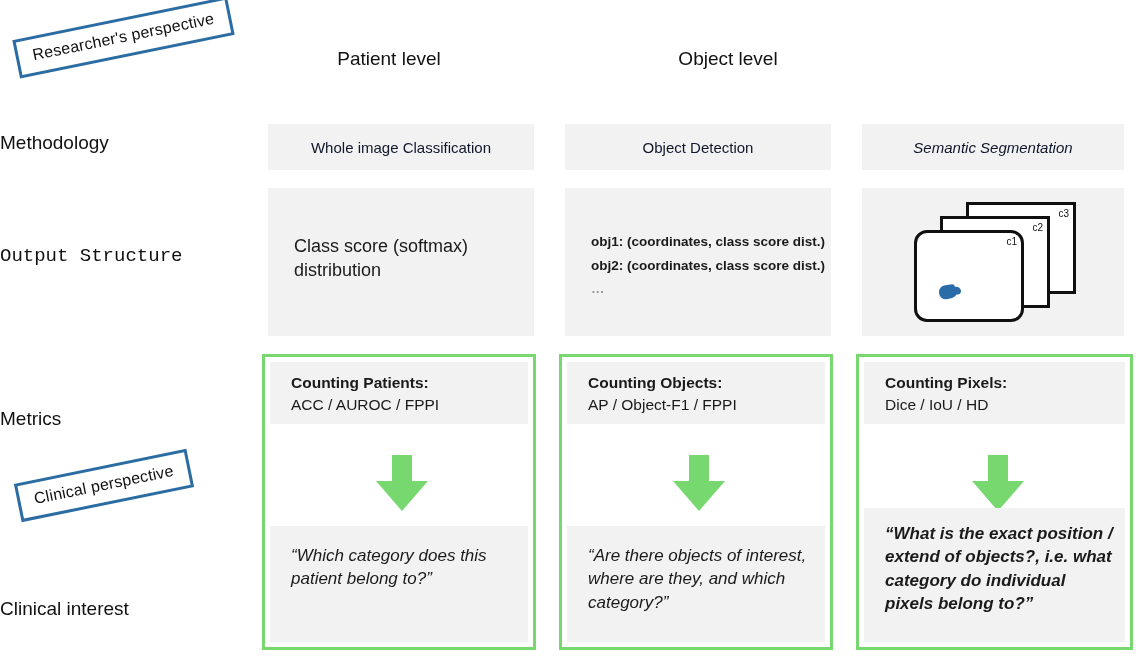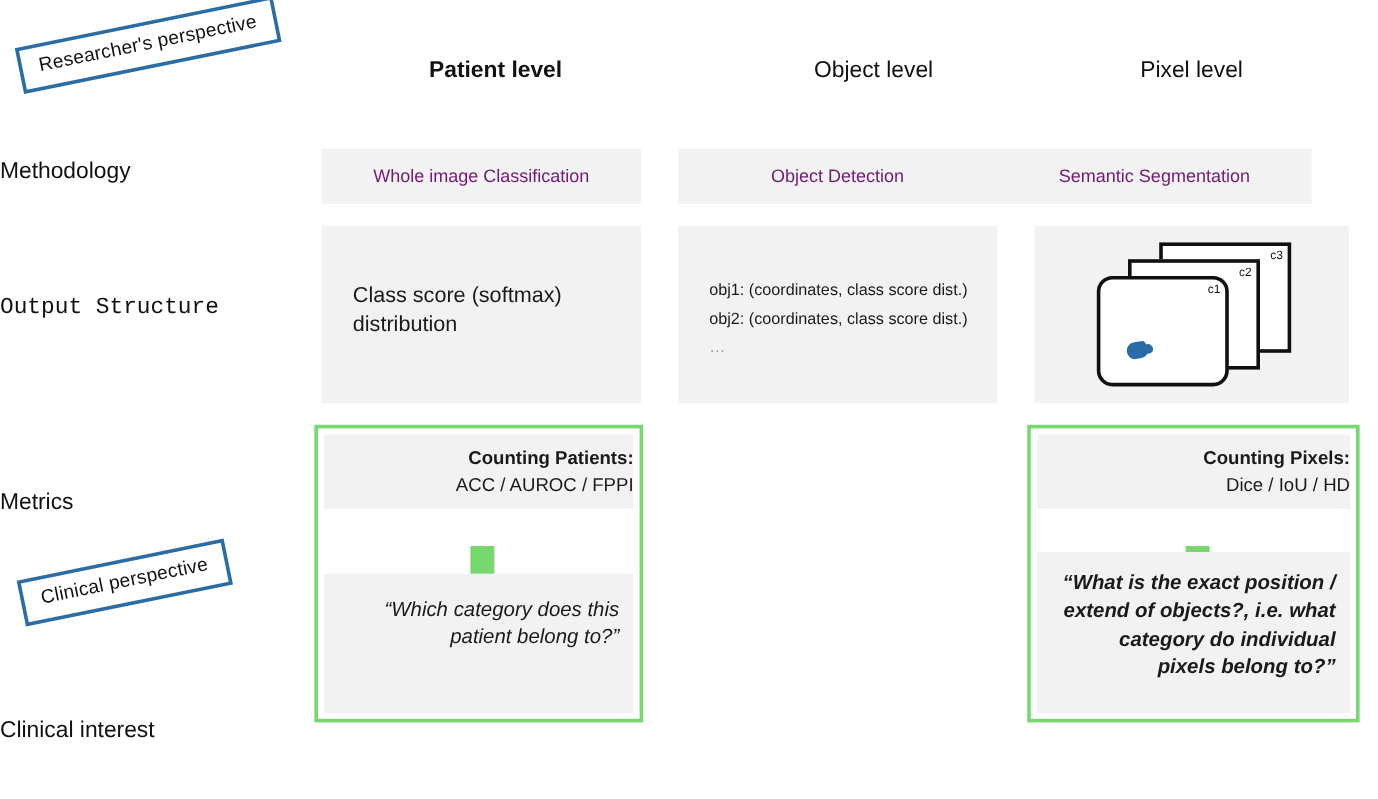--- a/index.html
+++ b/index.html
@@ -70,36 +70,37 @@
   .panel {
     position: absolute;
     background: #f2f2f2;
     box-sizing: border-box;
   }
   .panel-method {
     display: flex;
     align-items: center;
     justify-content: center;
     font-size: 15px;
-    color: #701a75;
+    color: #0f172a;
     height: 46px;
     top: 124px;
   }
   .panel-output {
     top: 188px;
     height: 148px;
     padding: 46px 0 0 26px;
     font-size: 18px;
     line-height: 1.35;
     color: #1a1a1a;
   }
   .panel-output.mono-list {
     font-size: 13.5px;
     line-height: 1.75;
     padding-top: 42px;
+    font-weight: bold;
   }
   .panel-output.layers-panel {
     padding: 0;
   }
 
   
   .layer-stack {
     position: absolute;
     left: 46px;
     top: 14px;
@@ -140,25 +141,24 @@
     width: 8px;
     height: 8px;
     background: #2a6ca8;
     border-radius: 6% 60% 48% 12%;
   }
 
   
   .green-box {
     position: absolute;
     top: 354px;
-    height: 248px;
+    height: 296px;
     border: 3px solid #76d86f;
     background: #ffffff;
     box-sizing: border-box;
-    text-align: right;
   }
   .metrics-panel {
     position: absolute;
     left: 5px;
     right: 5px;
     top: 5px;
     height: 62px;
     background: #f2f2f2;
     box-sizing: border-box;
     padding: 10px 0 0 21px;
@@ -216,32 +216,31 @@
 </style>
 </head>
 <body>
 
 <div id="stage">
 
   <div class="persp-tag" id="tag-researcher">Researcher's perspective</div>
 
   <div class="persp-tag" id="tag-clinical">Clinical perspective</div>
 
-  <div class="col-header" style="left:280px;width:266px;font-weight:bold;">Patient level</div>
+  <div class="col-header" style="left:256px;width:266px;">Patient level</div>
   <div class="col-header" style="left:595px;width:266px;">Object level</div>
-  <div class="col-header" style="left:862px;width:262px;">Pixel level</div>
 
   <div class="row-label" id="label-methodology">Methodology</div>
   <div class="row-label" id="label-output">Output Structure</div>
   <div class="row-label" id="label-metrics">Metrics</div>
   <div class="row-label" id="label-clinical">Clinical interest</div>
 
   <div class="panel panel-method" style="left:268px;width:266px;">Whole image Classification</div>
   <div class="panel panel-method" style="left:565px;width:266px;">Object Detection</div>
-  <div class="panel panel-method" style="left:831px;width:262px;">Semantic Segmentation</div>
+  <div class="panel panel-method" style="left:862px;width:262px;font-style:italic;">Semantic Segmentation</div>
 
   <div class="panel panel-output" style="left:268px;width:266px;">
     <div>Class score (softmax)</div>
     <div>distribution</div>
   </div>
 
   <div class="panel panel-output mono-list" style="left:565px;width:266px;">
     <div>obj1: (coordinates, class score dist.)</div>
     <div>obj2: (coordinates, class score dist.)</div>
     <div style="color:#9a9a9a;">…</div>
@@ -267,20 +266,31 @@
       <div class="metrics-title">Counting Patients:</div>
       <div class="metrics-values">ACC / AUROC / FPPI</div>
     </div>
     <div class="arrow" style="left:111px;">
       <span class="arrow-stem"></span>
         <span class="arrow-head"></span>
     </div>
     <div class="interest-panel">“Which category does this patient belong to?”</div>
   </div>
 
+  <div class="green-box" style="left:559px;width:274px;">
+    <div class="metrics-panel">
+      <div class="metrics-title">Counting Objects:</div>
+      <div class="metrics-values">AP / Object-F1 / FPPI</div>
+    </div>
+    <div class="arrow" style="left:111px;">
+      <span class="arrow-stem"></span>
+        <span class="arrow-head"></span>
+    </div>
+    <div class="interest-panel">“Are there objects of interest, where are they, and which category?”</div>
+  </div>
 
   <div class="green-box" style="left:856px;width:277px;">
     <div class="metrics-panel">
       <div class="metrics-title">Counting Pixels:</div>
       <div class="metrics-values">Dice / IoU / HD</div>
     </div>
     <div class="arrow" style="left:113px;">
       <span class="arrow-stem"></span>
         <span class="arrow-head"></span>
     </div>

